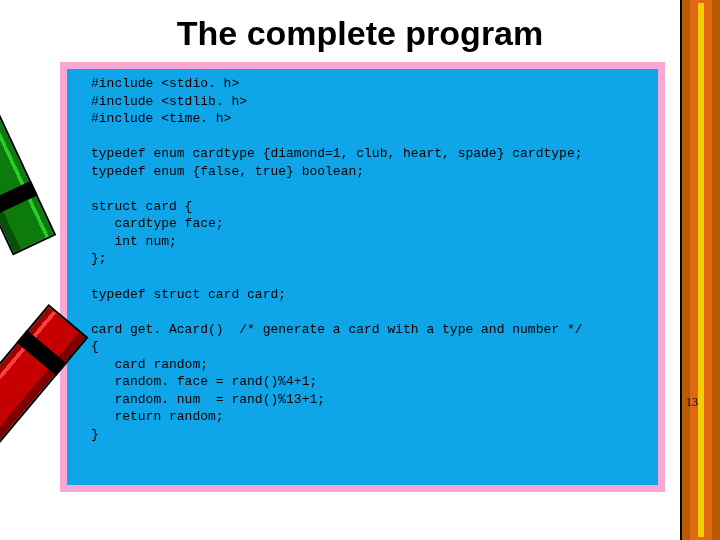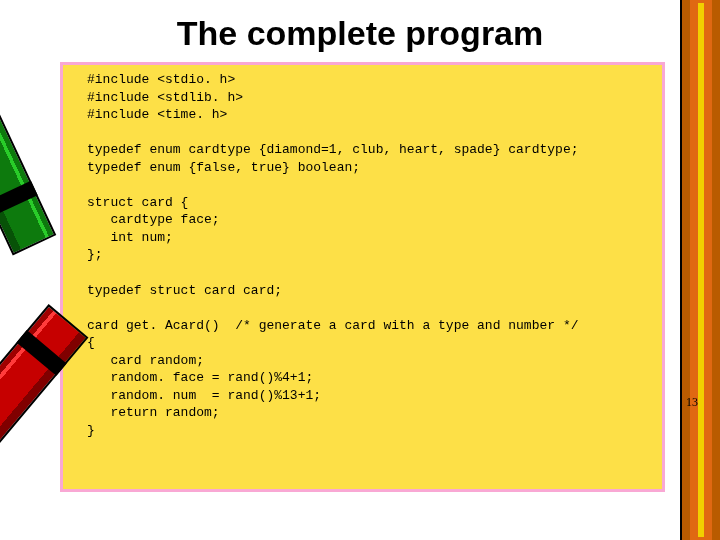--- a/index.html
+++ b/index.html
@@ -24,22 +24,22 @@
     padding-top: 14px;
     padding-bottom: 10px;
     width: 100%;
   }
   .codebox {
     position: absolute;
     left: 60px;
     top: 62px;
     width: 605px;
     height: 430px;
-    border: 3px solid #f9a8d4;
-    background: #fde047;
+    border: 7px solid #f9a8d4;
+    background: #0ea5e9;
     padding: 6px 24px;
     font-family: "Courier New", monospace;
     font-size: 13px;
     line-height: 1.35;
     white-space: pre;
     color: #000;
   }
   .pagenum {
     position: absolute;
     right: 22px;

